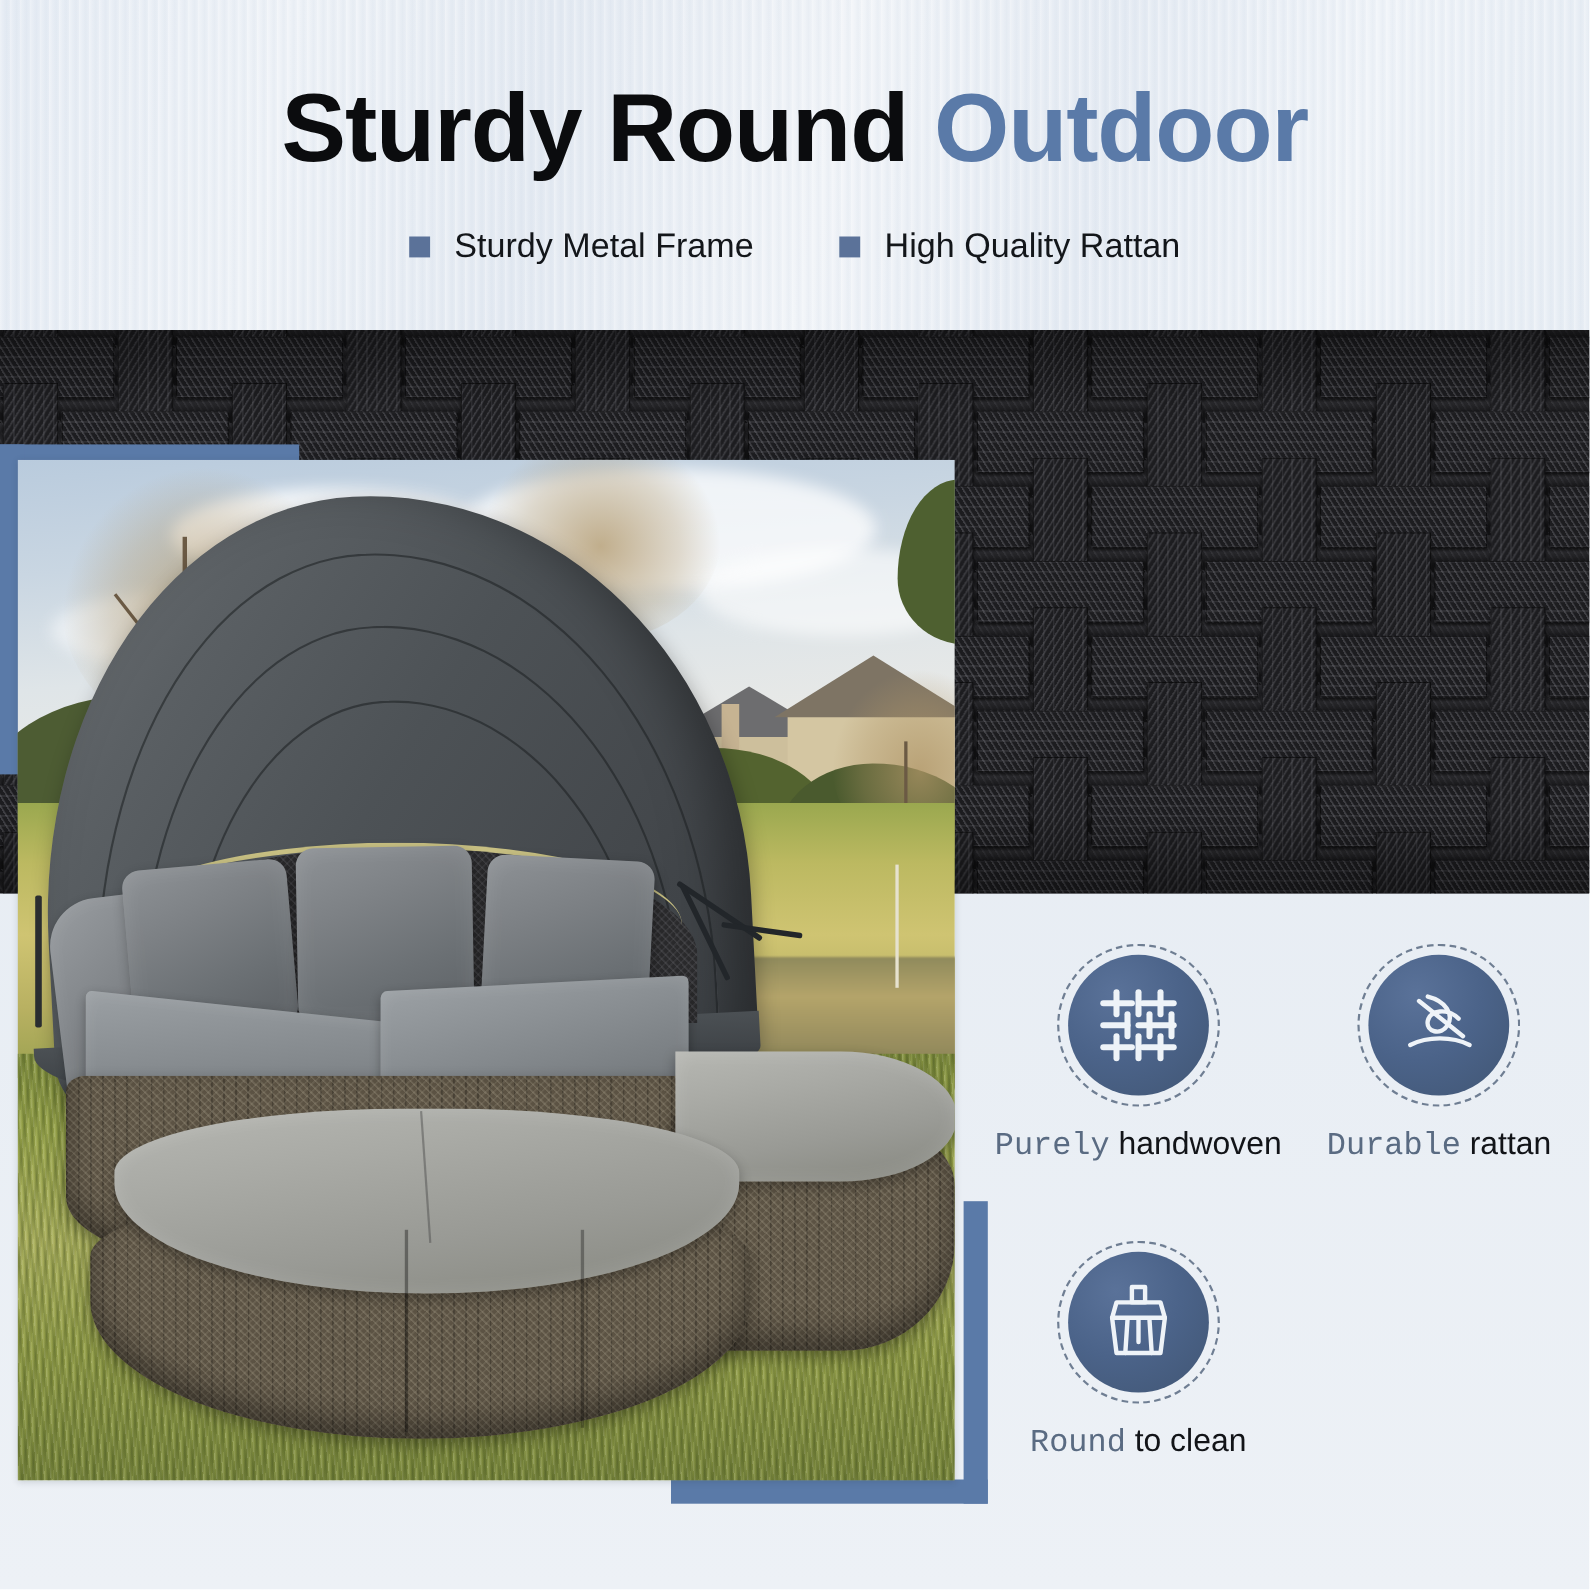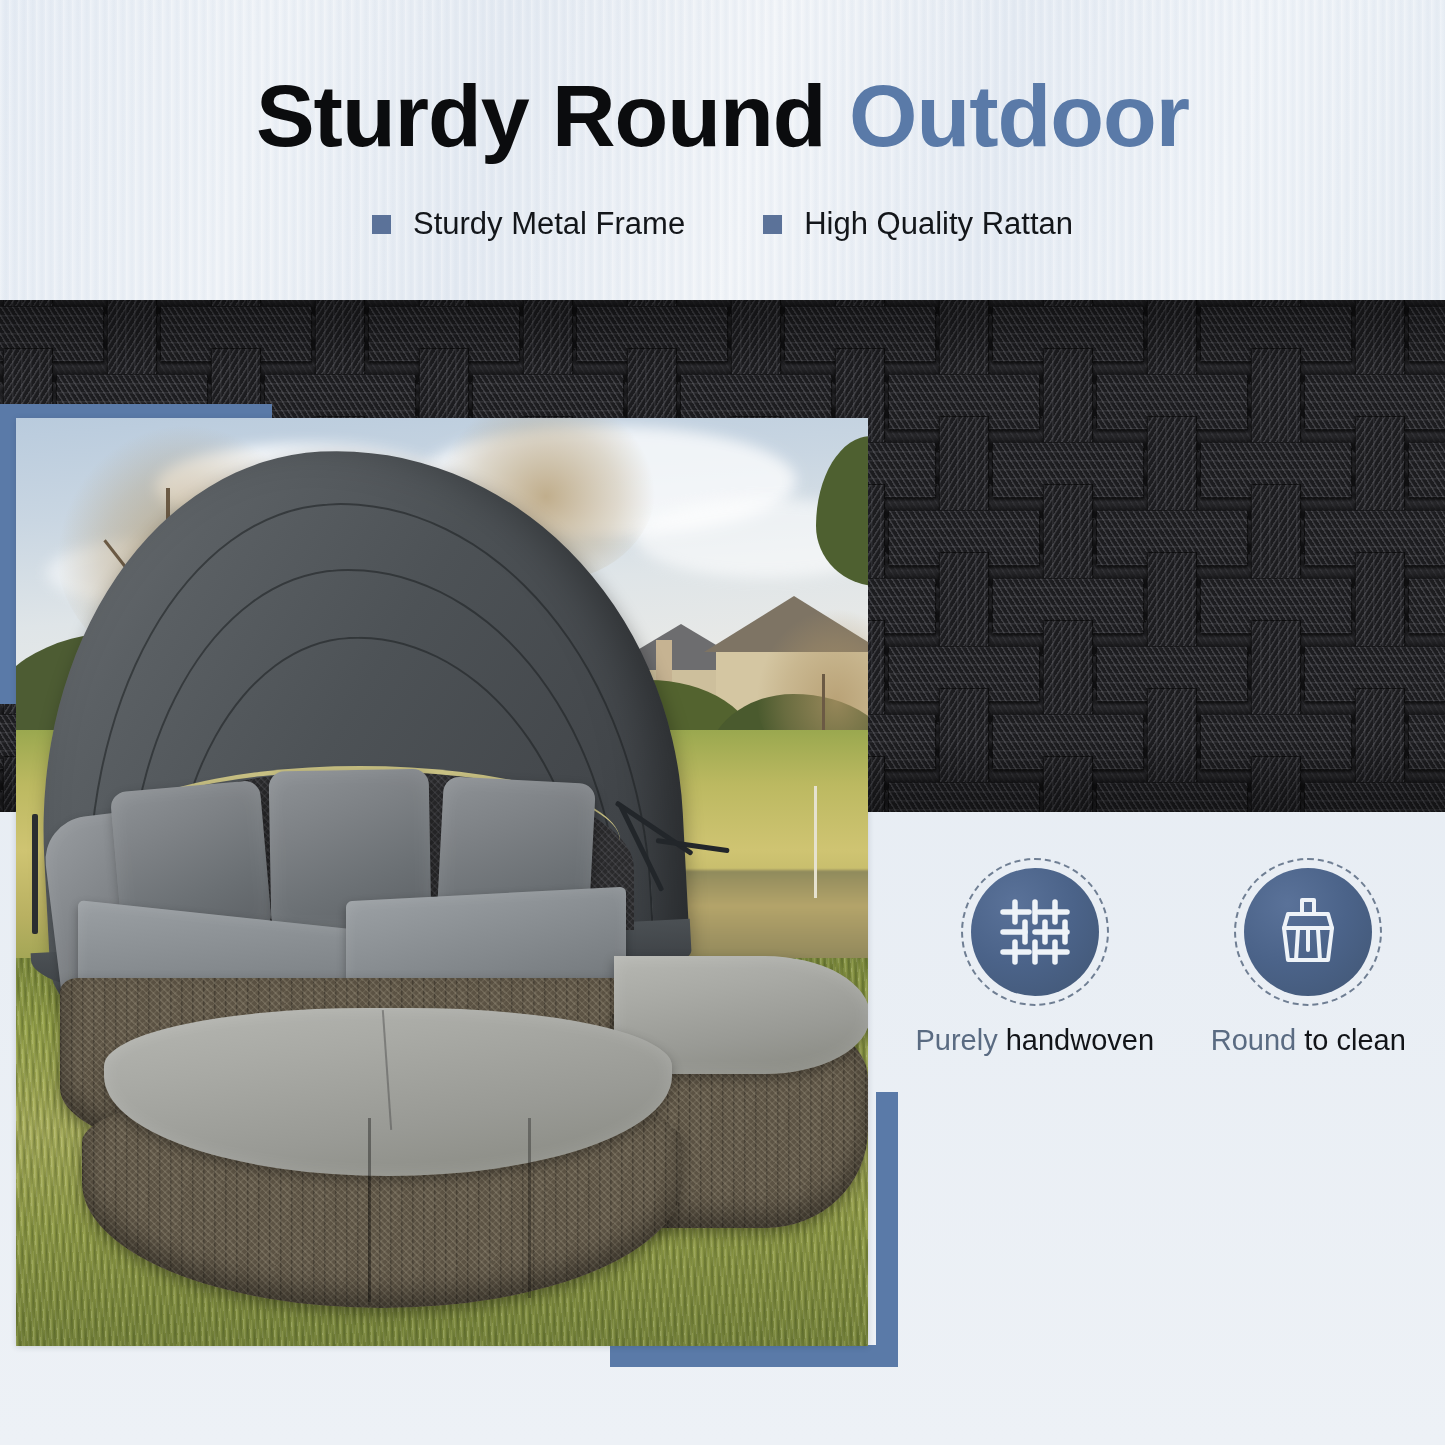--- a/index.html
+++ b/index.html
@@ -386,21 +386,21 @@
     z-index: 2;
     width: 80px;
     height: 80px;
   }
   .feat-label {
     margin-top: 20px;
     font-size: 29px;
     white-space: nowrap;
     line-height: 1;
   }
-  .fl-1 { color: #5a6b82; }
+  .fl-1 { color: #5a6b82; font-family: Liberation Mono, monospace; }
   .fl-2 { color: #121418; }
 </style>
 </head>
 <body>
 
 <div class="poster">
 
   <div class="header"></div>
 
   <div class="title">
@@ -643,20 +643,36 @@
             <line x1="40" y1="50" x2="40" y2="70"></line>
             <line x1="60" y1="50" x2="60" y2="70"></line>
           </g>
         </svg>
       </div>
       <div class="feat-label">
         <span class="fl-1">Purely</span><span class="fl-2"> handwoven</span>
       </div>
     </div>
 
+    <div class="feature">
+      <div class="feat-circle-wrap">
+        <span class="feat-dashed"></span>
+        <span class="feat-circle"></span>
+        <svg class="feat-icon" viewBox="0 0 80 80">
+          <g fill="none" stroke="#eef3f8" stroke-width="4" stroke-linecap="round" stroke-linejoin="round">
+            <path d="M30 14 C46 18 54 30 48 40 C42 50 28 46 30 36 C32 26 48 24 58 34"></path>
+            <path d="M22 18 L62 50"></path>
+            <path d="M14 58 C30 50 52 50 68 58"></path>
+          </g>
+        </svg>
+      </div>
+      <div class="feat-label">
+        <span class="fl-1">Durable</span><span class="fl-2"> rattan</span>
+      </div>
+    </div>
 
 
     <div class="feature">
       <div class="feat-circle-wrap">
         <span class="feat-dashed"></span>
         <span class="feat-circle"></span>
         <svg class="feat-icon" viewBox="0 0 80 80">
           <g fill="none" stroke="#eef3f8" stroke-width="4" stroke-linecap="round" stroke-linejoin="round">
             <path d="M34 8 L46 8 L46 22 L34 22 Z"></path>
             <path d="M20 22 L60 22 L64 36 L16 36 Z"></path>

